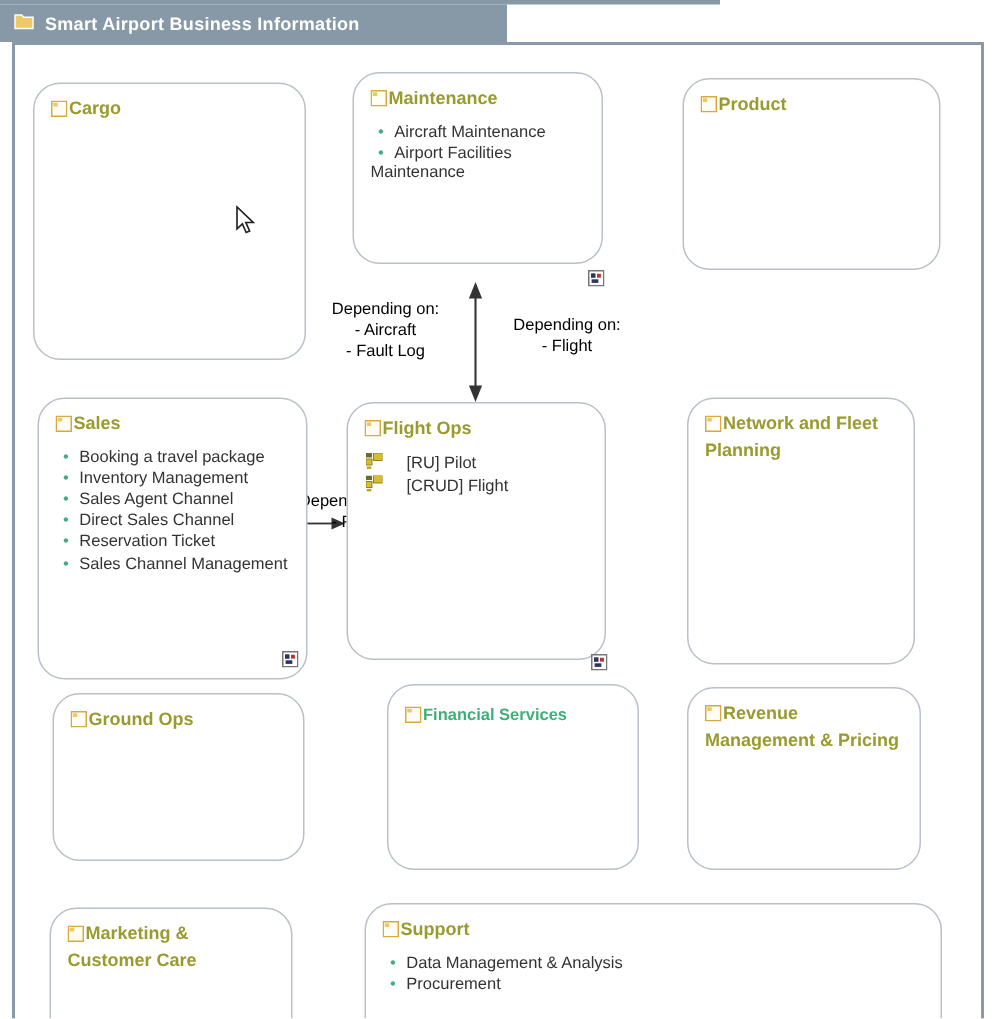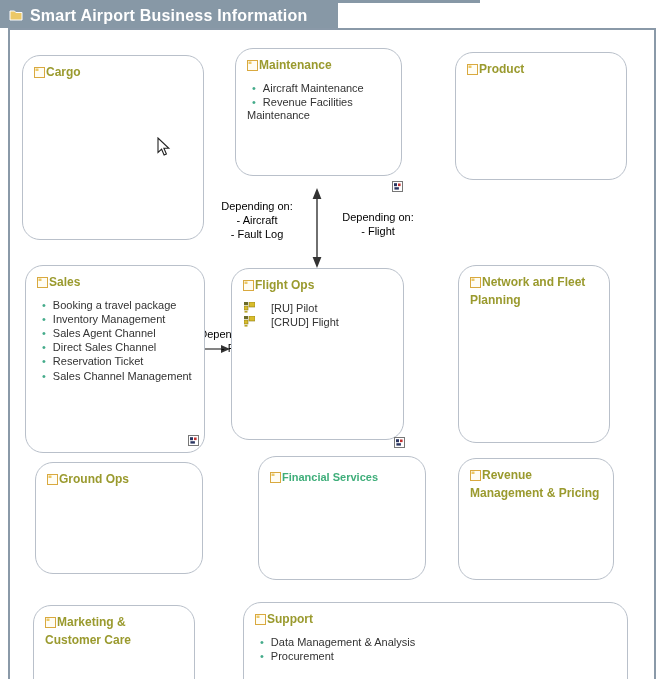--- a/index.html
+++ b/index.html
@@ -7,21 +7,21 @@
     position:relative;width:667px;height:679px;background:#ffffff;
     overflow:hidden;font-family:"Liberation Sans",sans-serif;
     -webkit-font-smoothing:antialiased;
   }
   .top-strip{position:absolute;left:0;top:0;width:480px;height:3px;background:var(--header-bg,#8798a6);}
   .group-header{
     position:absolute;left:0;top:3px;width:338px;height:25px;
     background:var(--header-bg,#8798a6);display:flex;align-items:center;gap:7px;
     padding-left:9px;box-sizing:border-box;
   }
-  .group-header .gtitle{color:#ffffff;font-size:16px;font-weight:bold;letter-spacing:.2px;}
+  .group-header .gtitle{color:#ffffff;font-size:12px;font-weight:bold;letter-spacing:.2px;}
   .group-body{
     position:absolute;left:8px;top:28px;width:648px;height:700px;
     border:2px solid var(--container-border,#8a99a8);box-sizing:border-box;background:#fff;
   }
   .cap{
     position:absolute;background:#ffffff;border:1.5px solid var(--box-border,#b9c0ca);
     border-radius:18px;box-sizing:border-box;padding:9px 10px 6px 11px;
   }
   .cap-title{font-size:12px;font-weight:bold;color:var(--title-olive,#9a9a2e);line-height:1.3;}
   .cap-title.green{color:var(--title-green,#3fae7a);}
@@ -92,21 +92,21 @@
 
   <div class="cap" style="left:235px;top:48px;width:167px;height:128px;">
     <div class="cap-title"><span class="cap-icon">
       <svg width="11" height="11" viewBox="0 0 11 11">
             <rect x="0.5" y="0.5" width="10" height="10" fill="#fffdf4" stroke="#d9a93f"></rect>
             <rect x="1.5" y="1.5" width="3" height="2.5" fill="#ecc867"></rect>
           </svg>
     </span><span>Maintenance</span></div>
     <ul class="cap-list">
       <li>Aircraft Maintenance</li>
-      <li>Revenue Facilities Maintenance</li>
+      <li>Airport Facilities Maintenance</li>
     </ul>
   </div>
 
   <div class="cap" style="left:455px;top:52px;width:172px;height:128px;">
     <div class="cap-title"><span class="cap-icon">
       <svg width="11" height="11" viewBox="0 0 11 11">
             <rect x="0.5" y="0.5" width="10" height="10" fill="#fffdf4" stroke="#d9a93f"></rect>
             <rect x="1.5" y="1.5" width="3" height="2.5" fill="#ecc867"></rect>
           </svg>
     </span><span>Product</span></div>

